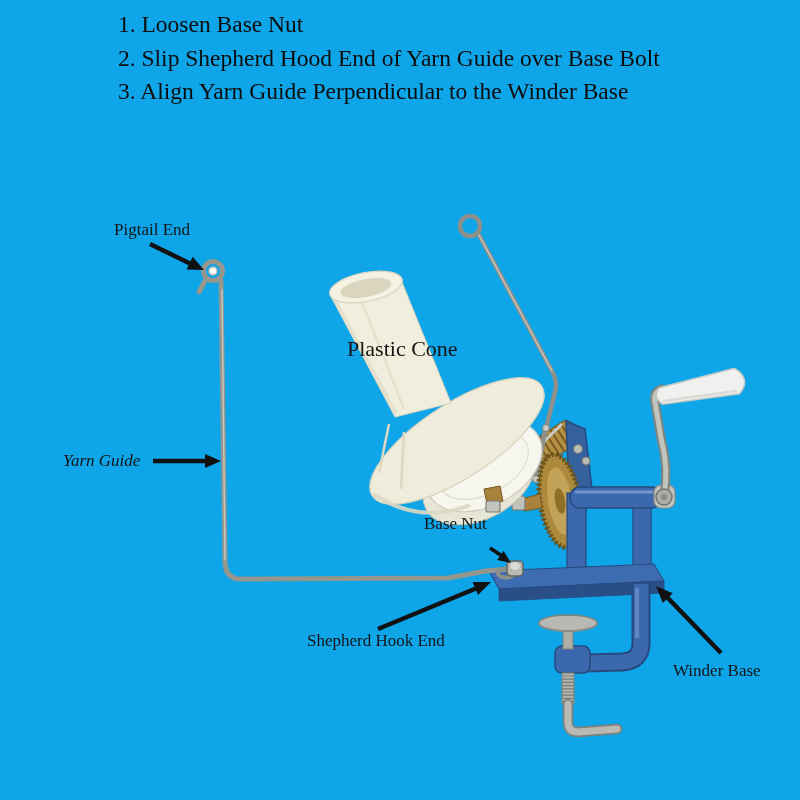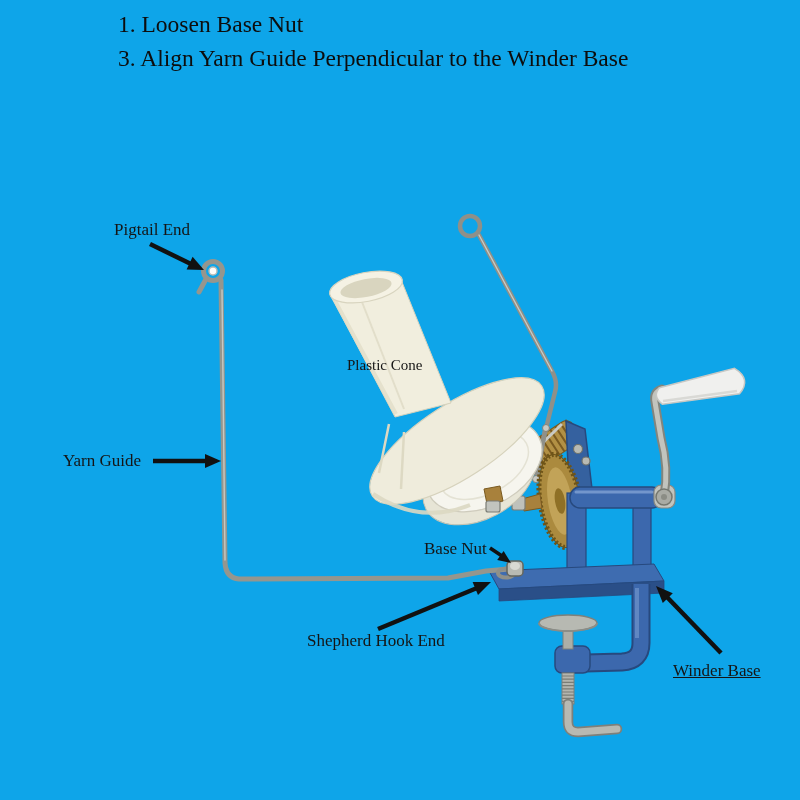--- a/index.html
+++ b/index.html
@@ -11,33 +11,34 @@
     position:absolute;left:118px;top:8px;width:665px;
     font-size:23.5px;line-height:33.5px;color:#0d0d0d;
   }
   .instructions div{white-space:nowrap;}
   .scene{position:absolute;left:0;top:0;width:800px;height:800px;}
   .part-label{
     position:absolute;font-size:17px;color:#151515;white-space:nowrap;
     font-family:"Liberation Serif","DejaVu Serif",serif;
   }
   .lbl-pigtail{left:114px;top:220px;}
-  .lbl-cone{left:347px;top:357px;font-size:15px;}
-  .lbl-yarnguide{left:63px;top:451px;}
-  .lbl-basenut{left:424px;top:539px;}
+  .lbl-cone{left:347px;top:336px;font-size:22px;}
+  .lbl-yarnguide{left:63px;top:451px;font-style:italic;}
+  .lbl-basenut{left:424px;top:514px;}
   .lbl-shepherd{left:307px;top:631px;font-family:Liberation Serif, serif;}
-  .lbl-winderbase{left:673px;top:661px;text-decoration:underline;}
+  .lbl-winderbase{left:673px;top:661px;}
 </style>
 </head>
 <body>
 
 <div class="canvas">
 
   <div class="instructions">
     <div>1. Loosen Base Nut</div>
+    <div>2. Slip Shepherd Hood End of Yarn Guide over Base Bolt</div>
     <div>3. Align Yarn Guide Perpendicular to the Winder Base</div>
   </div>
 
   <svg class="scene" viewBox="0 0 800 800">
 
     <g>
       <g transform="translate(549,446) rotate(-33)">
         <rect x="-32" y="-13" width="64" height="26" rx="8" fill="#b29044" stroke="#7a5a20" stroke-width="1"></rect>
         <path d="M-26,-13 V13 M-20,-13 V13 M-14,-13 V13 M-8,-13 V13 M-2,-13 V13 M4,-13 V13 M10,-13 V13 M16,-13 V13 M22,-13 V13 M28,-13 V13" stroke="#7a5a20" stroke-width="2" fill="none"></path>
       </g>

